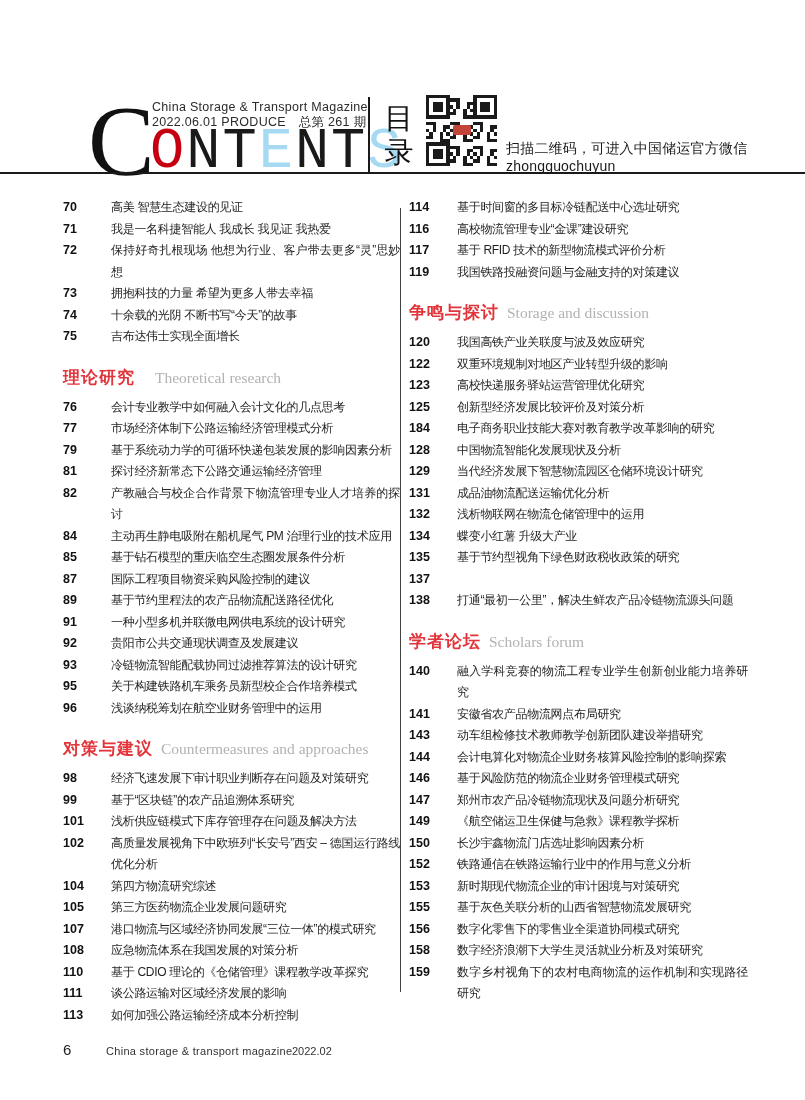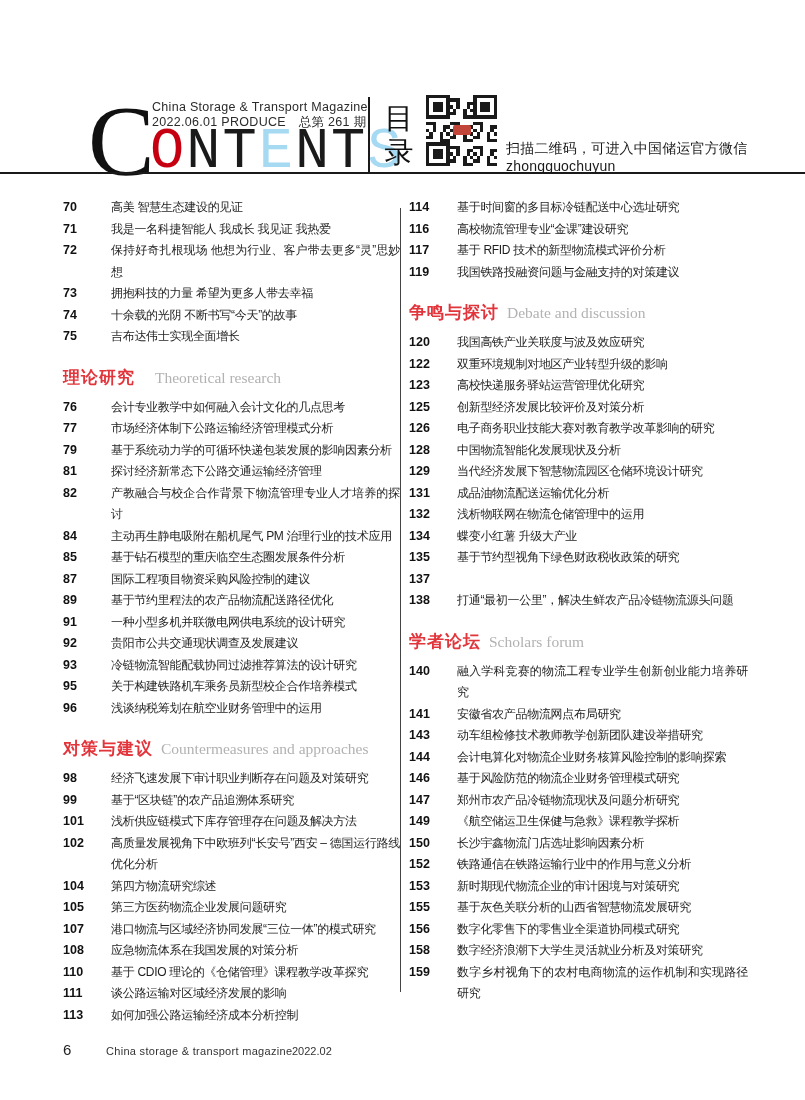--- a/index.html
+++ b/index.html
@@ -662,39 +662,39 @@
         <span class="entry-title">高校物流管理专业“金课”建设研究</span>
       </div>
       <div class="entry">
         <span class="page-num">117</span>
         <span class="entry-title">基于 RFID 技术的新型物流模式评价分析</span>
       </div>
       <div class="entry">
         <span class="page-num">119</span>
         <span class="entry-title">我国铁路投融资问题与金融支持的对策建议</span>
       </div>
-      <div class="section-heading"><span class="heading-zh" style="color: rgb(226, 52, 59);">争鸣与探讨</span><span class="heading-en" style="color: rgb(178, 178, 178);">Debate and discussion</span></div>
+      <div class="section-heading"><span class="heading-zh" style="color: rgb(226, 52, 59);">争鸣与探讨</span><span class="heading-en" style="color: rgb(178, 178, 178);">Storage and discussion</span></div>
       <div class="entry">
         <span class="page-num">120</span>
         <span class="entry-title">我国高铁产业关联度与波及效应研究</span>
       </div>
       <div class="entry">
         <span class="page-num">122</span>
         <span class="entry-title">双重环境规制对地区产业转型升级的影响</span>
       </div>
       <div class="entry">
         <span class="page-num">123</span>
         <span class="entry-title">高校快递服务驿站运营管理优化研究</span>
       </div>
       <div class="entry">
         <span class="page-num">125</span>
         <span class="entry-title">创新型经济发展比较评价及对策分析</span>
       </div>
       <div class="entry">
-        <span class="page-num">126</span>
+        <span class="page-num">184</span>
         <span class="entry-title">电子商务职业技能大赛对教育教学改革影响的研究</span>
       </div>
       <div class="entry">
         <span class="page-num">128</span>
         <span class="entry-title">中国物流智能化发展现状及分析</span>
       </div>
       <div class="entry">
         <span class="page-num">129</span>
         <span class="entry-title">当代经济发展下智慧物流园区仓储环境设计研究</span>
       </div>

